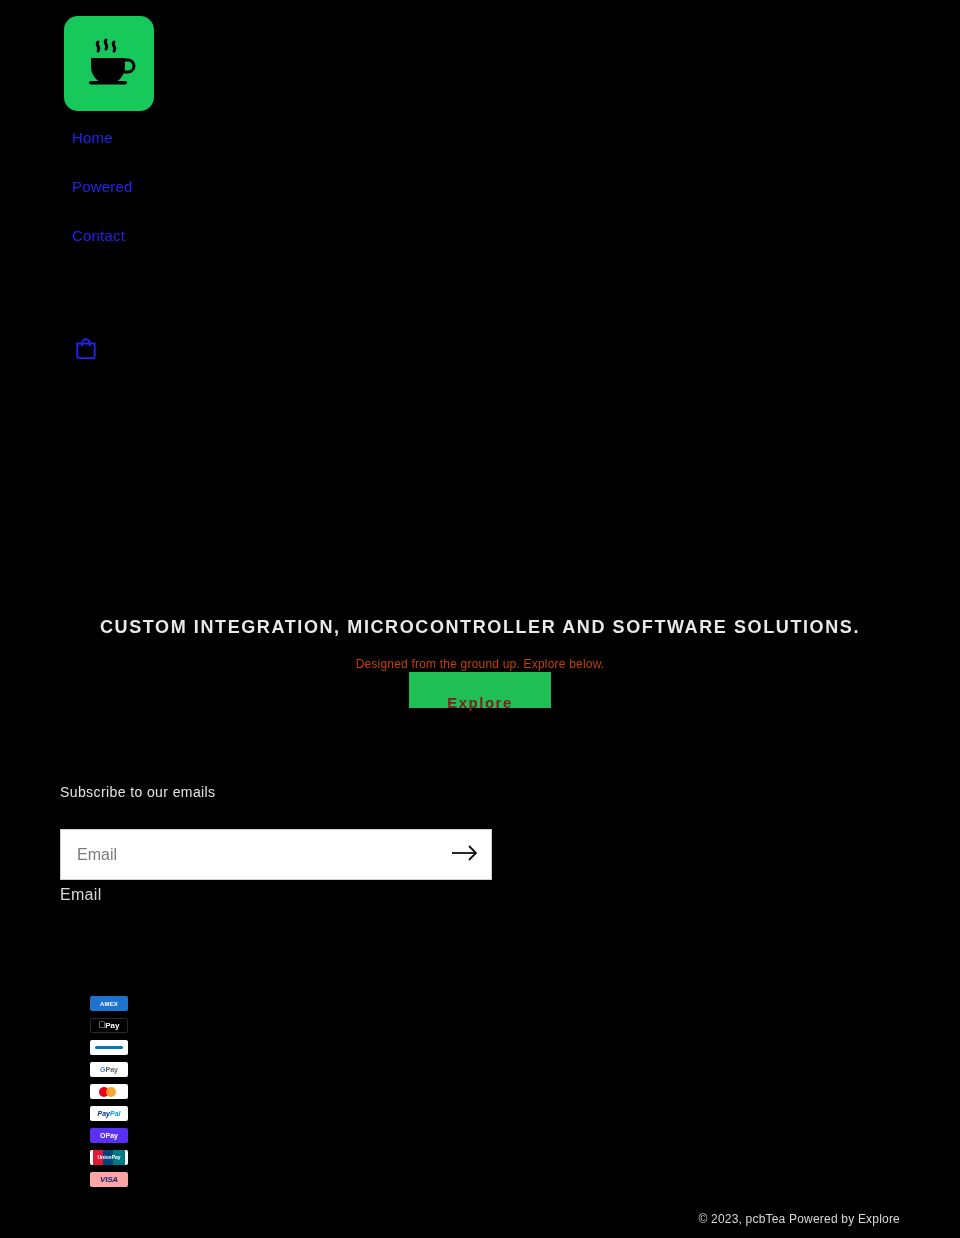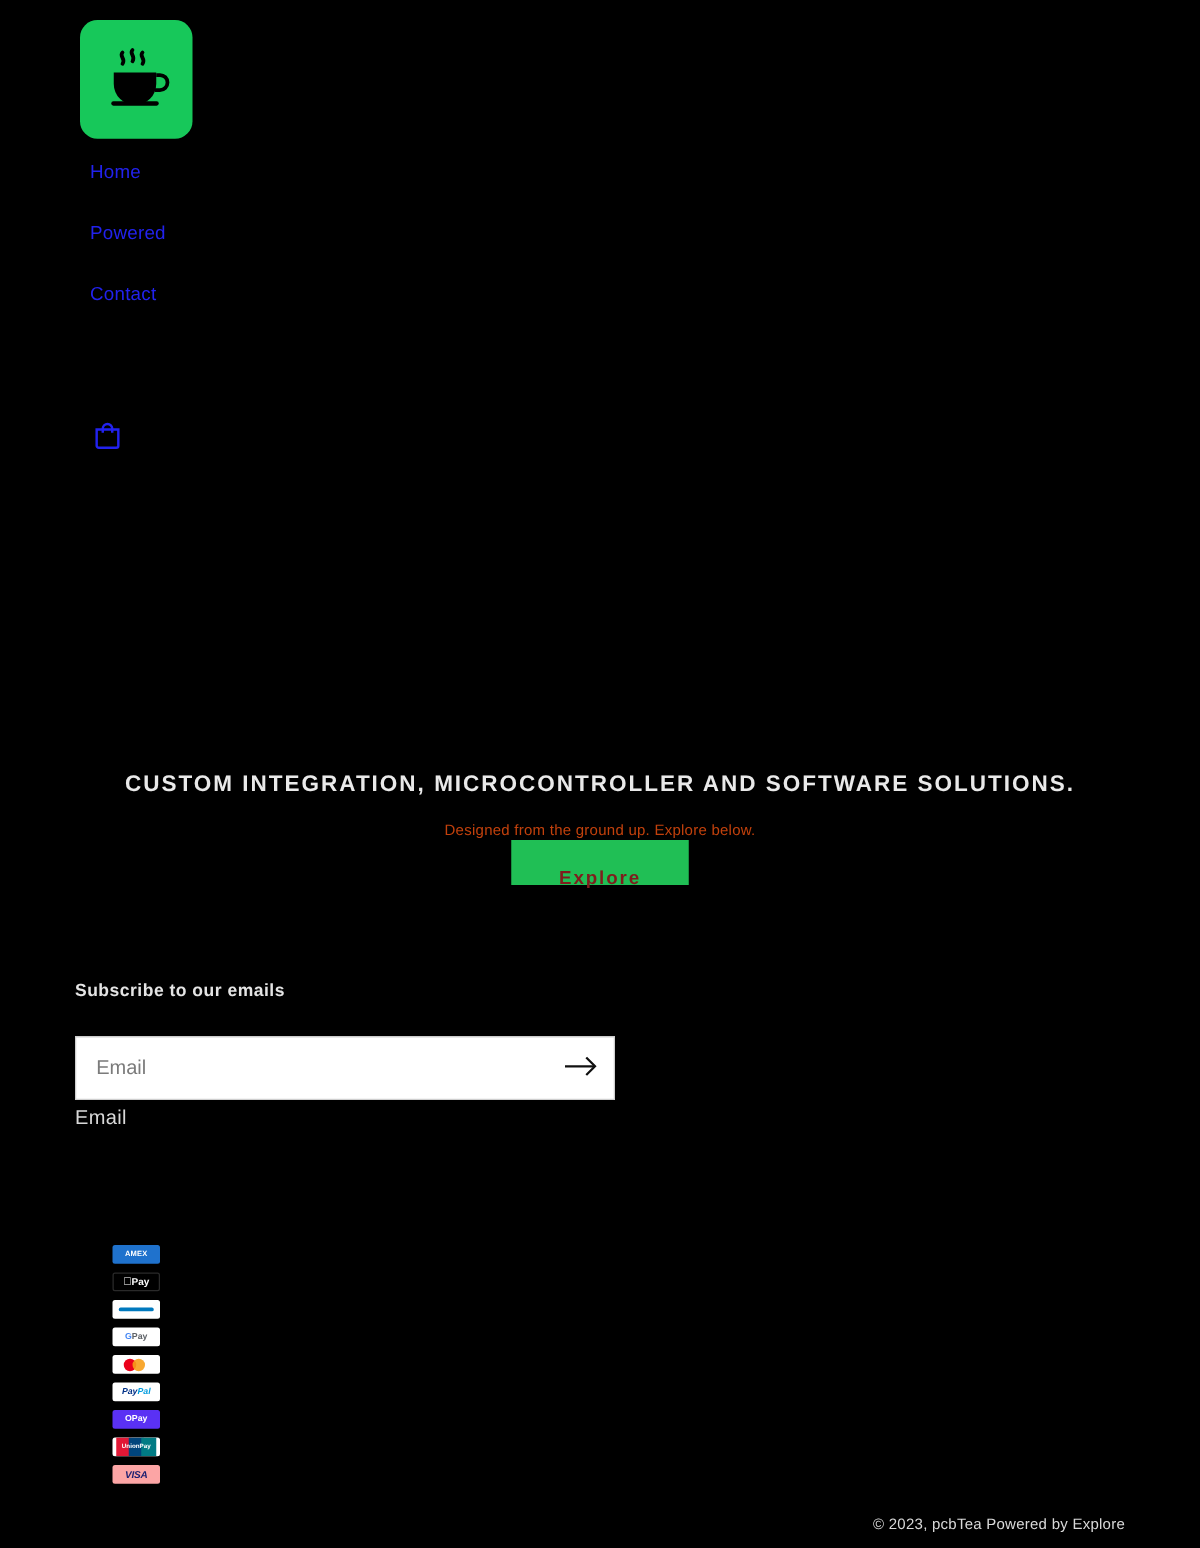--- a/index.html
+++ b/index.html
@@ -104,21 +104,21 @@
     line-height: 25px;
     padding: 18px;
   }
 
   
   .subscribe-title {
     position: absolute;
     top: 784px; left: 60px;
     color: #e4e4e4;
     font-size: 14px;
-    font-weight: bold;
+    font-weight: normal;
     letter-spacing: .4px;
   }
   .email-wrap {
     position: absolute;
     top: 829px; left: 60px;
     width: 432px; height: 51px;
     background: #ffffff;
     border: 1px solid #cfcfcf;
     display: flex;
     align-items: center;

